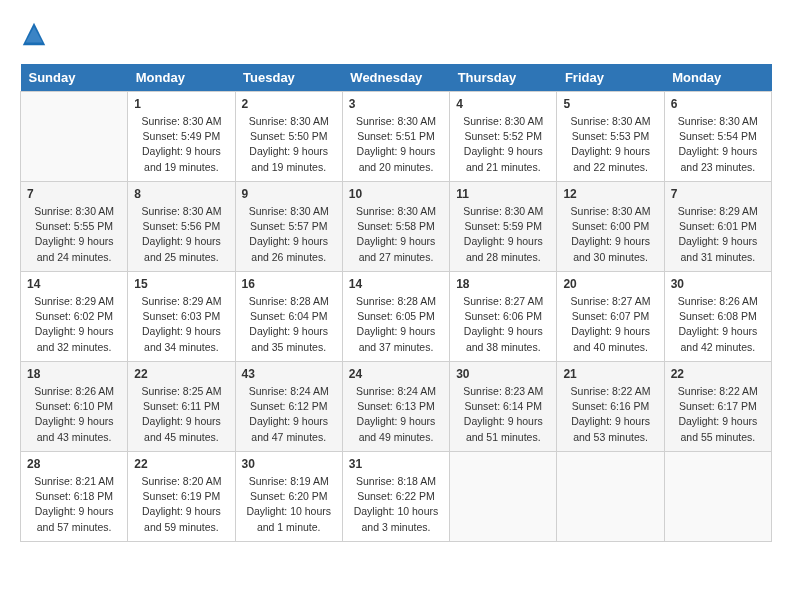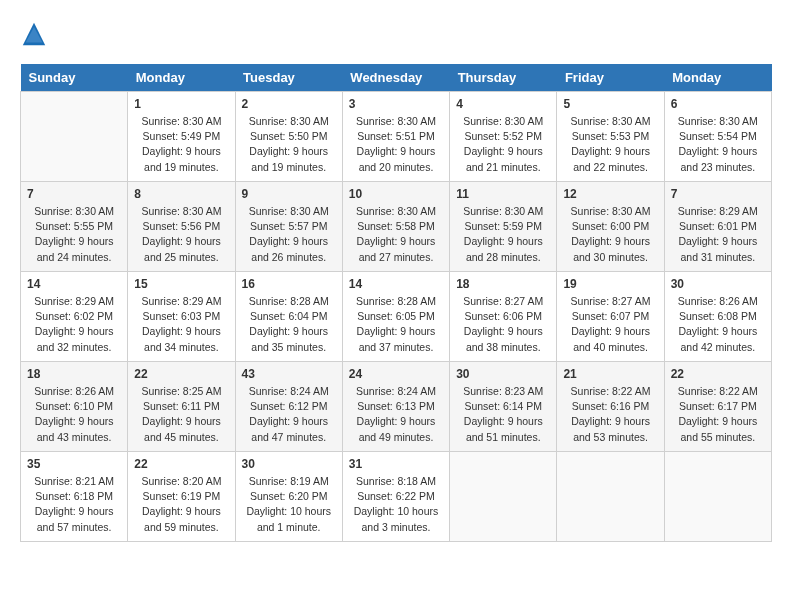--- a/index.html
+++ b/index.html
@@ -193,21 +193,21 @@
         </td>
         <td>
           <div class="day-number">14</div>
           <div class="day-info">Sunrise: 8:28 AM<br>Sunset: 6:05 PM<br>Daylight: 9 hours<br>and 37 minutes.</div>
         </td>
         <td>
           <div class="day-number">18</div>
           <div class="day-info">Sunrise: 8:27 AM<br>Sunset: 6:06 PM<br>Daylight: 9 hours<br>and 38 minutes.</div>
         </td>
         <td>
-          <div class="day-number">19</div>
+          <div class="day-number">20</div>
           <div class="day-info">Sunrise: 8:27 AM<br>Sunset: 6:07 PM<br>Daylight: 9 hours<br>and 40 minutes.</div>
         </td>
         <td>
           <div class="day-number">30</div>
           <div class="day-info">Sunrise: 8:26 AM<br>Sunset: 6:08 PM<br>Daylight: 9 hours<br>and 42 minutes.</div>
         </td>
       </tr>
       <tr>
         <td>
           <div class="day-number">18</div>
@@ -233,21 +233,21 @@
           <div class="day-number">21</div>
           <div class="day-info">Sunrise: 8:22 AM<br>Sunset: 6:16 PM<br>Daylight: 9 hours<br>and 53 minutes.</div>
         </td>
         <td>
           <div class="day-number">22</div>
           <div class="day-info">Sunrise: 8:22 AM<br>Sunset: 6:17 PM<br>Daylight: 9 hours<br>and 55 minutes.</div>
         </td>
       </tr>
       <tr>
         <td>
-          <div class="day-number">35</div>
+          <div class="day-number">28</div>
           <div class="day-info">Sunrise: 8:21 AM<br>Sunset: 6:18 PM<br>Daylight: 9 hours<br>and 57 minutes.</div>
         </td>
         <td>
           <div class="day-number">22</div>
           <div class="day-info">Sunrise: 8:20 AM<br>Sunset: 6:19 PM<br>Daylight: 9 hours<br>and 59 minutes.</div>
         </td>
         <td>
           <div class="day-number">30</div>
           <div class="day-info">Sunrise: 8:19 AM<br>Sunset: 6:20 PM<br>Daylight: 10 hours<br>and 1 minute.</div>
         </td>

